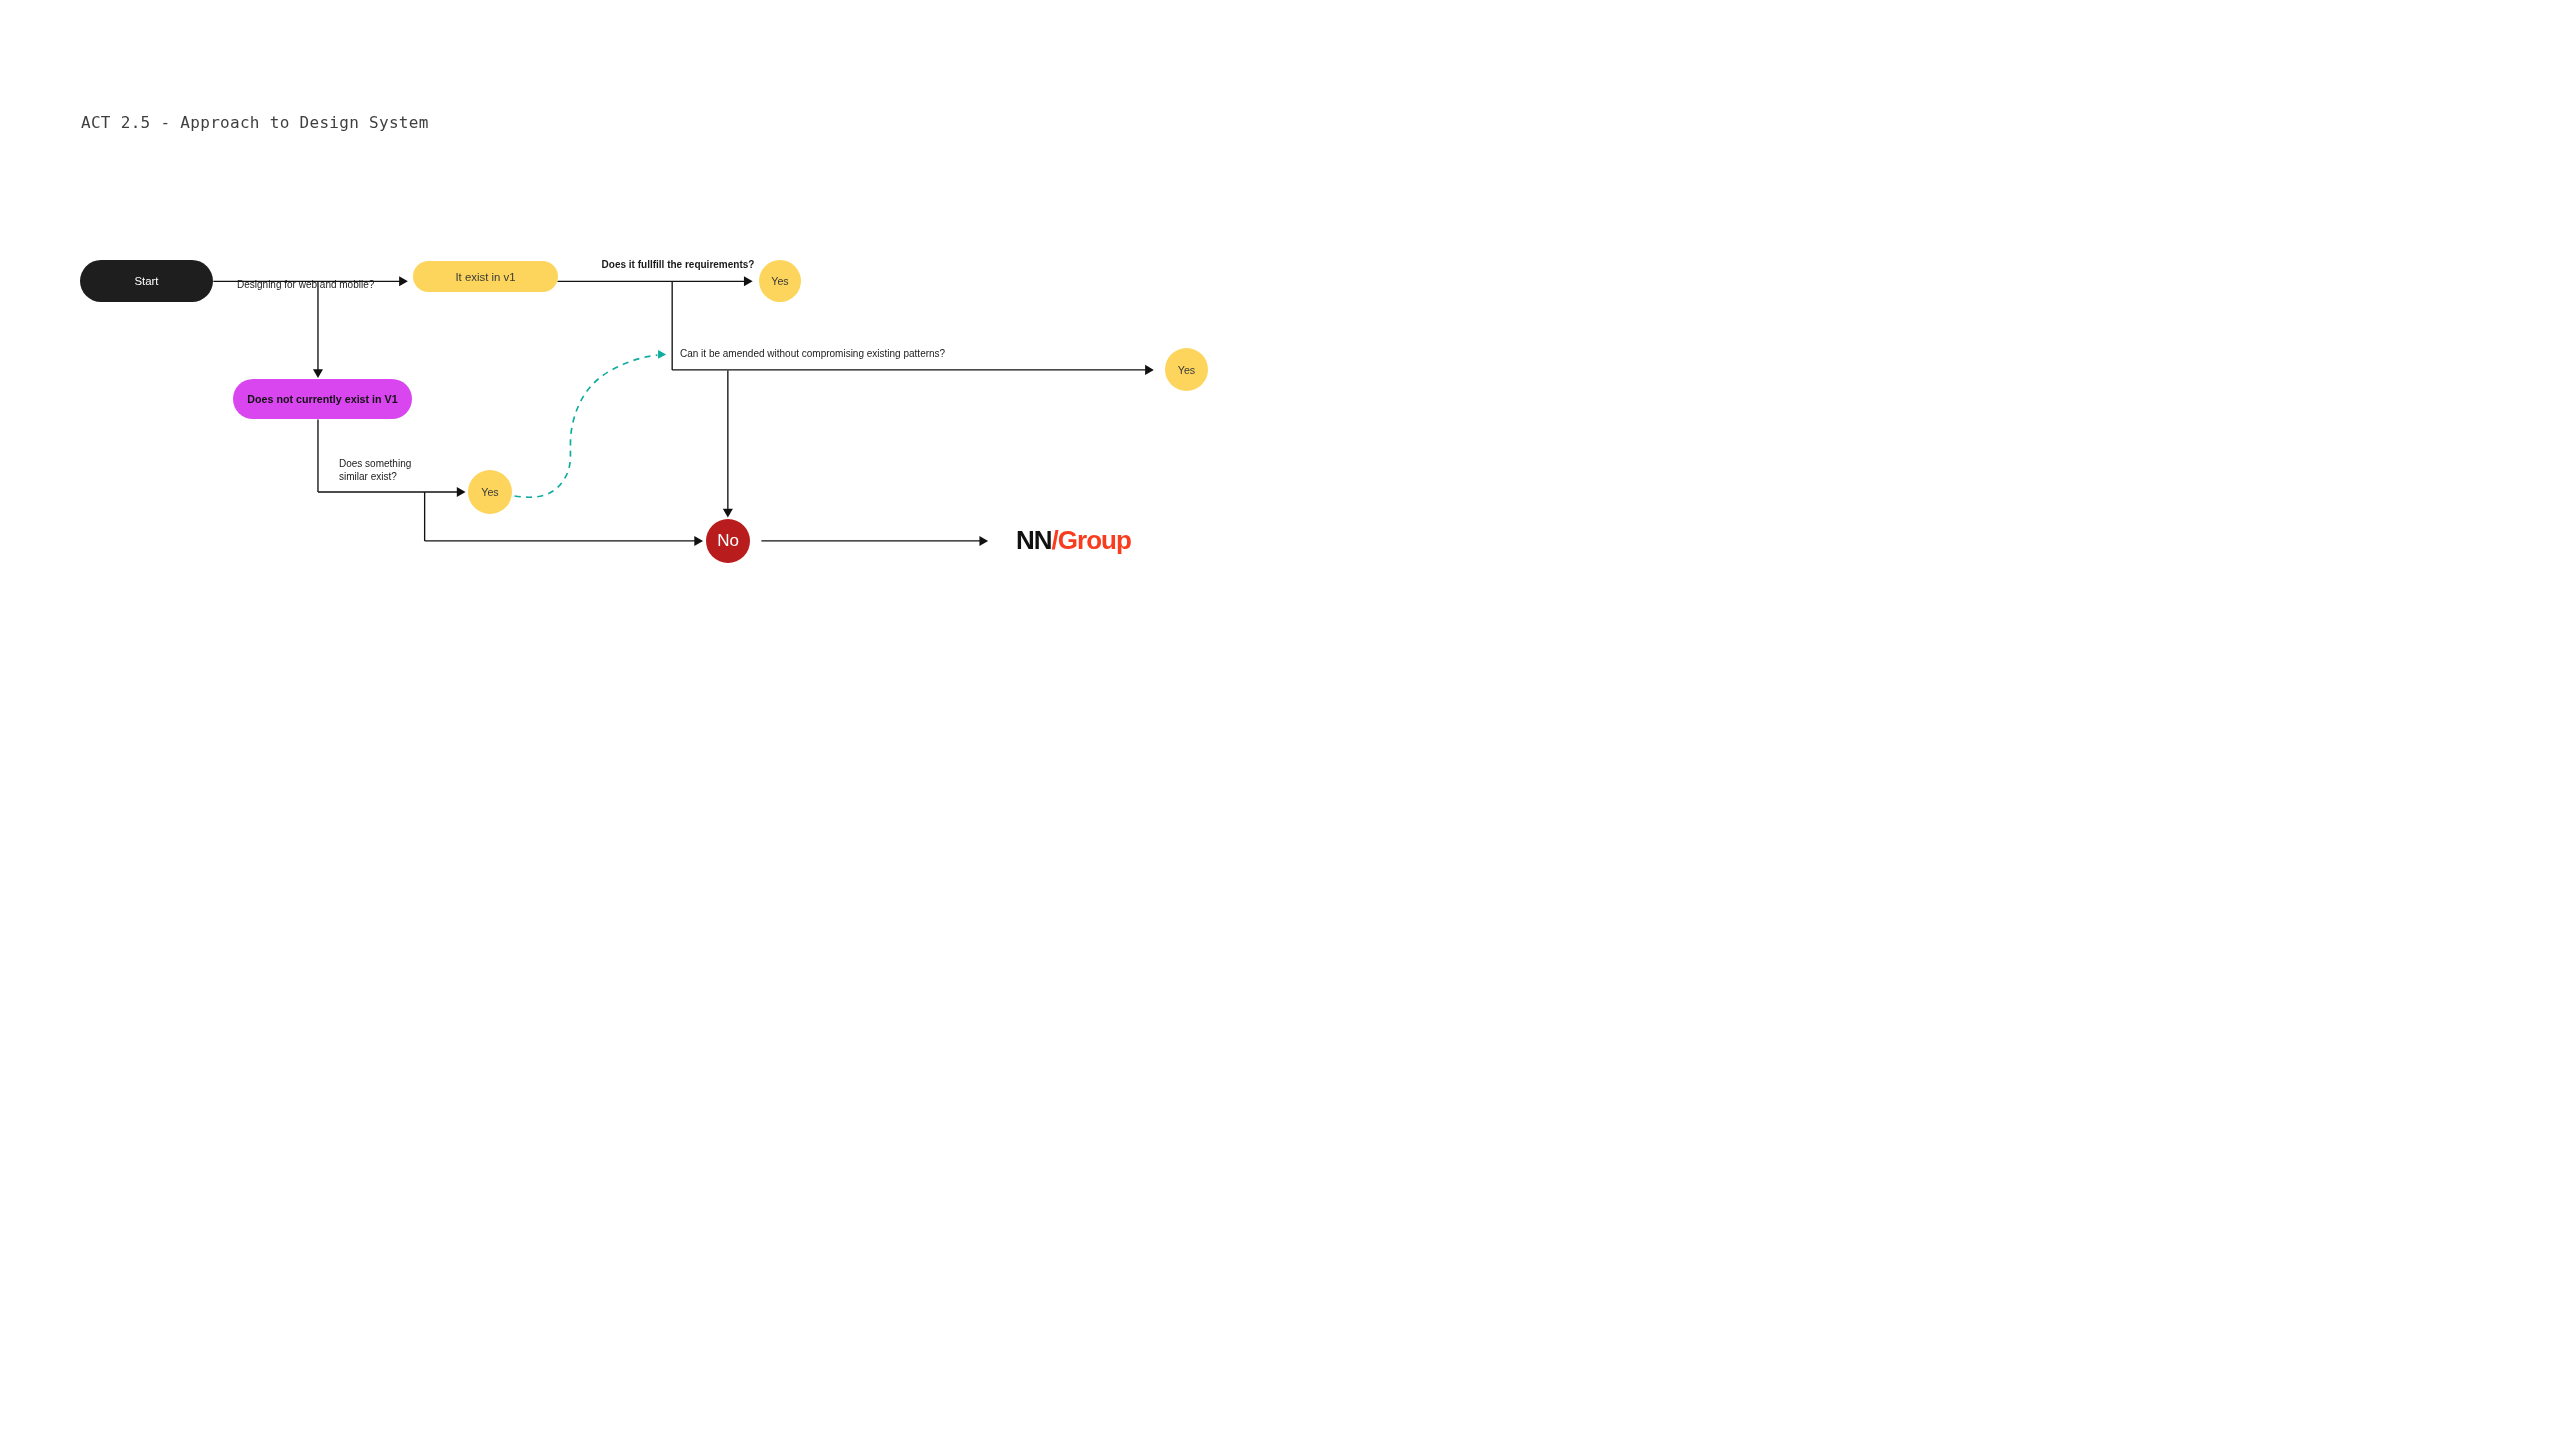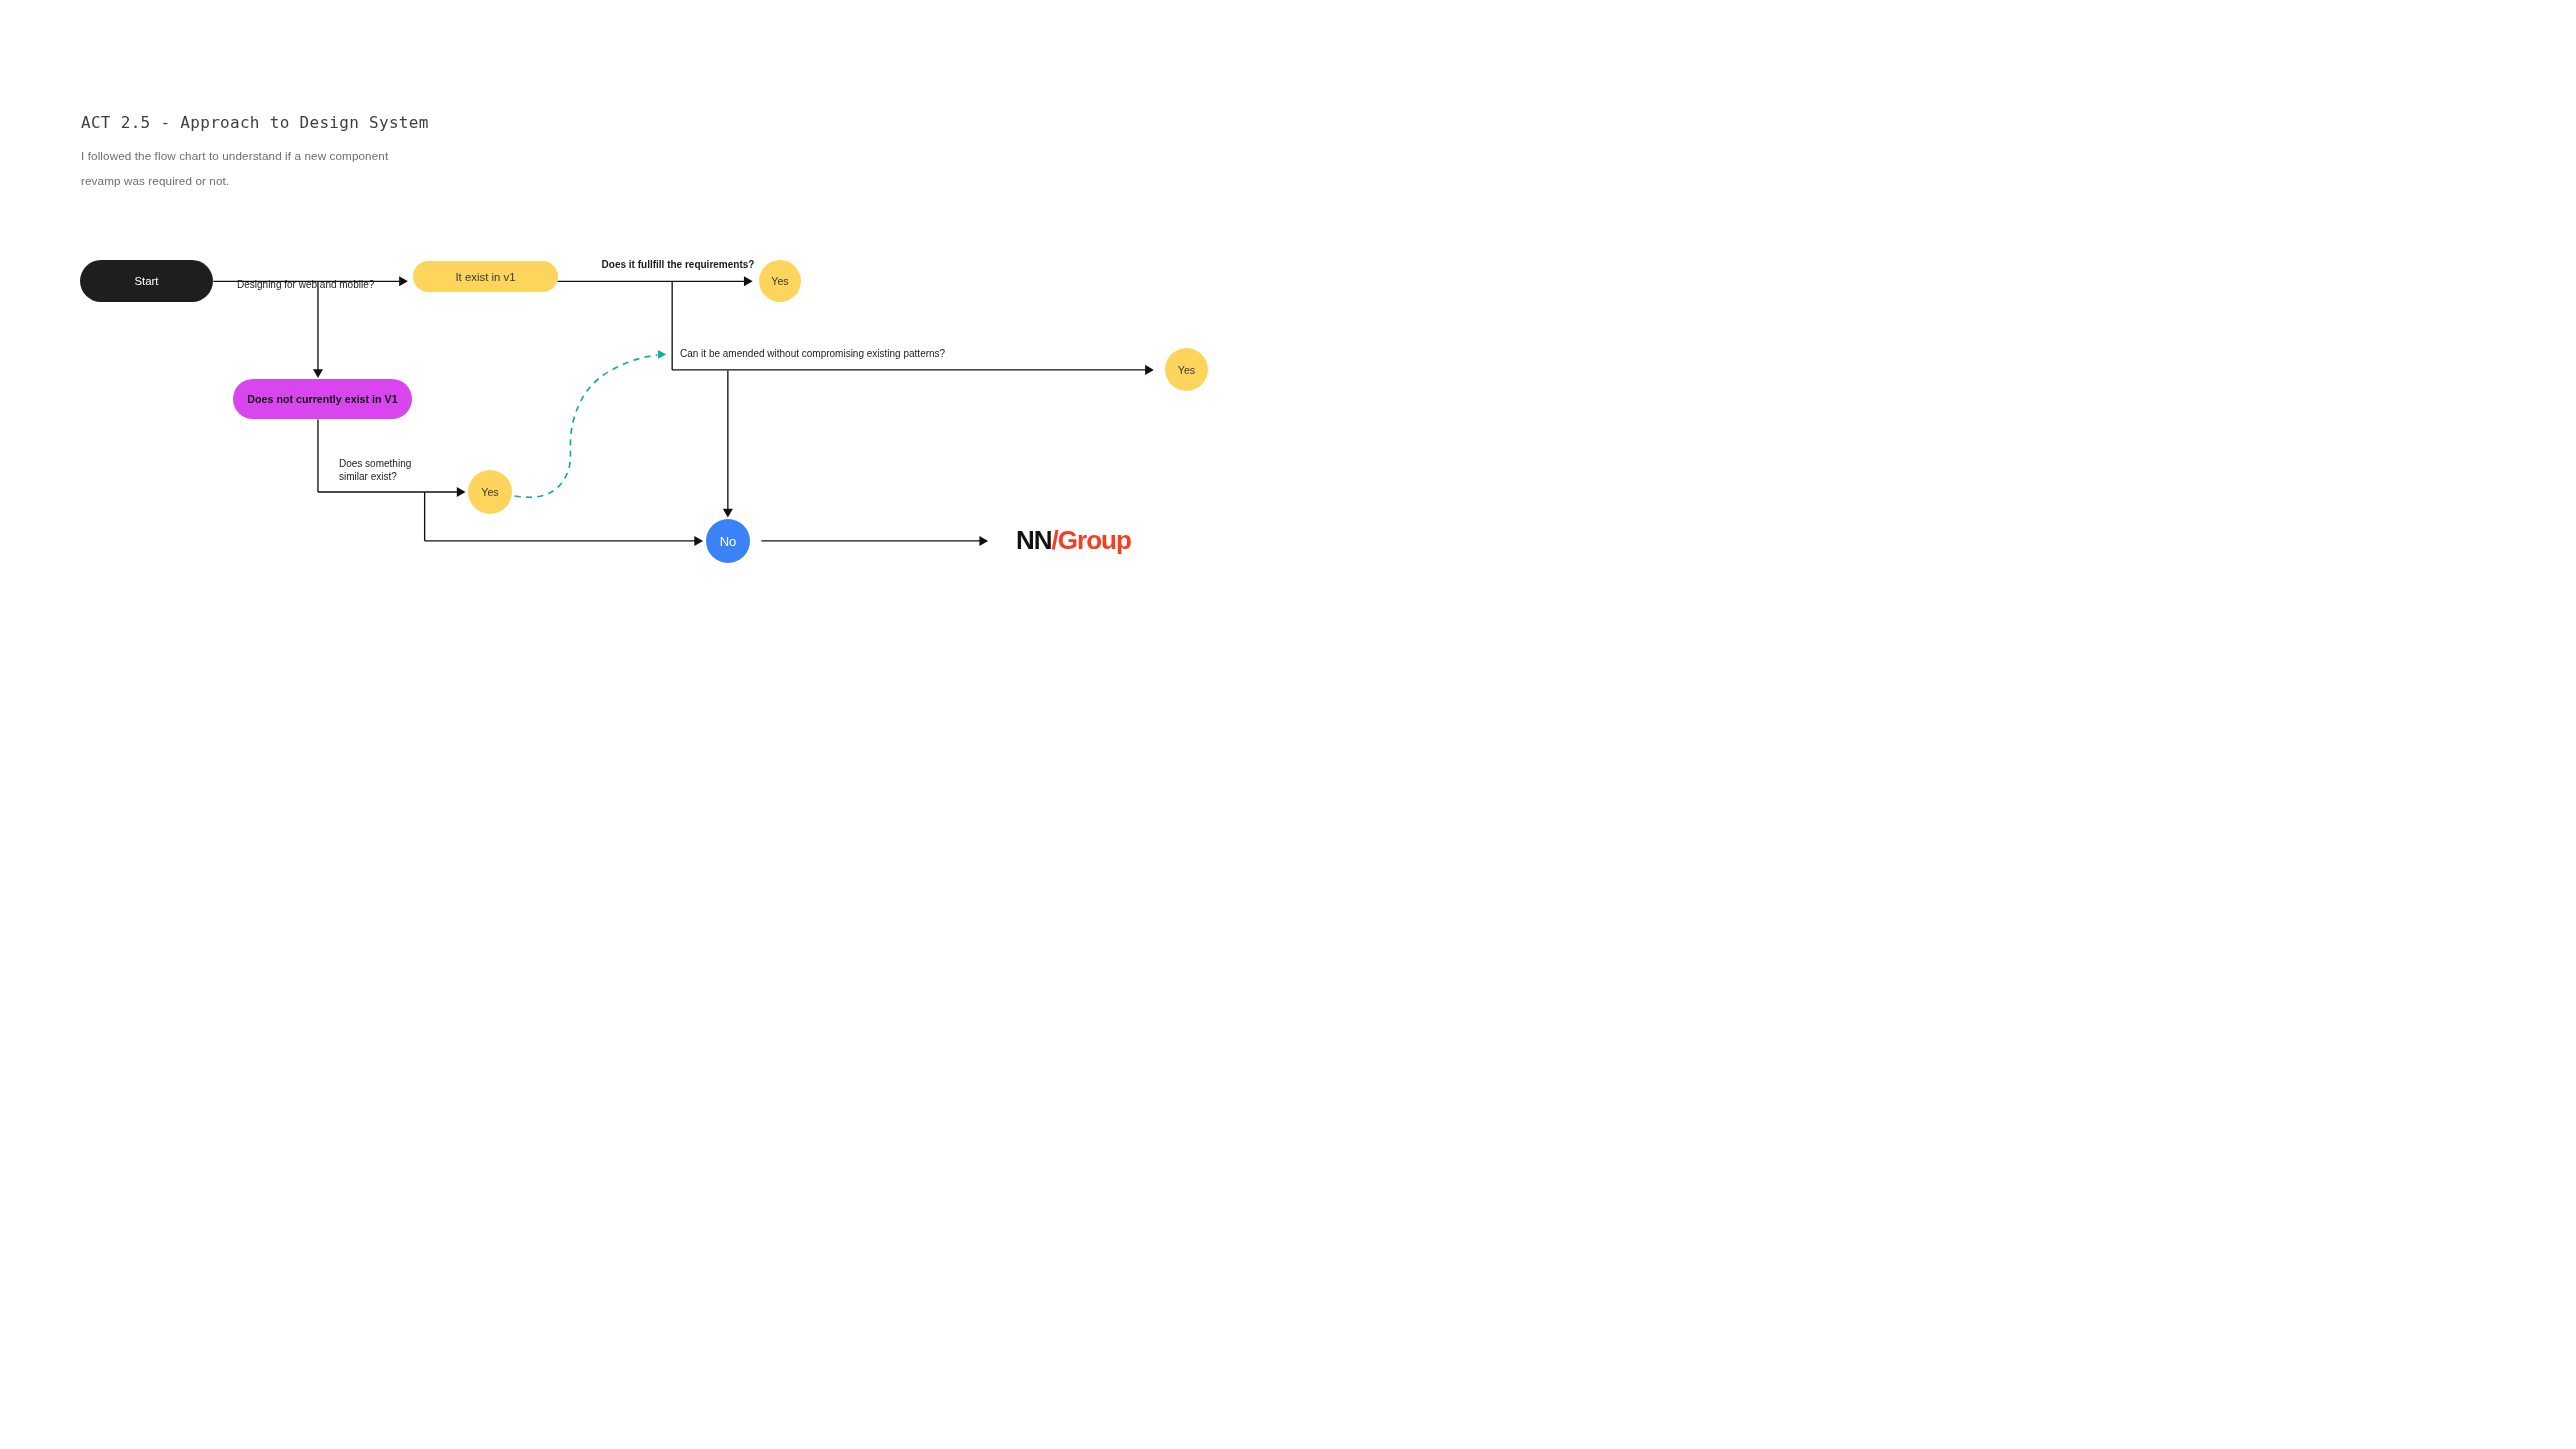--- a/index.html
+++ b/index.html
@@ -75,24 +75,20 @@
   .logo .nn    { color: var(--logo-nn, #111111); }
   .logo .slash { color: var(--logo-accent, #fa3c1e); }
   .logo .group { color: var(--logo-accent, #fa3c1e); }
 </style>
 </head>
 <body>
 
 <div class="canvas">
 
   <div class="page-title">ACT 2.5 - Approach to Design System</div>
-  <div class="page-desc">
-    <div>I followed the flow chart to understand if a new component</div>
-    <div>revamp was required or not.</div>
-  </div>
 
   <svg class="flow-svg" width="1288" height="725" viewBox="0 0 1920 1080">
 
     <path class="ln" d="M318 419 H596"></path>
     <polygon class="hd" points="608,419 595,411.5 595,426.5"></polygon>
 
     <path class="ln" d="M474 420 V551"></path>
     <polygon class="hd" points="474,563 466.5,550 481.5,550"></polygon>
 
     <path class="ln" d="M831 419 H1110"></path>
@@ -125,21 +121,21 @@
   <div class="node pill" style="left: 413px; top: 261px; width: 145px; height: 31px; font-size: 11.4px; font-weight: 500; background: rgb(253, 213, 92); color: rgb(58, 58, 58);">It exist in v1</div>
 
   <div class="node pill" style="left: 233px; top: 379px; width: 179px; height: 40px; font-size: 10.7px; font-weight: 600; background: #d946ef; color: rgb(17, 17, 17);">Does not currently exist in V1</div>
 
   <div class="node circle" style="left: 759px; top: 260px; width: 42px; height: 42px; font-size: 10.7px; font-weight: 500; background: rgb(253, 213, 92); color: rgb(58, 58, 58);">Yes</div>
 
   <div class="node circle" style="left: 468px; top: 470px; width: 44px; height: 44px; font-size: 10.7px; font-weight: 500; background: rgb(253, 213, 92); color: rgb(58, 58, 58);">Yes</div>
 
   <div class="node circle" style="left: 1165px; top: 348px; width: 43px; height: 43px; font-size: 10.7px; font-weight: 500; background: rgb(253, 213, 92); color: rgb(58, 58, 58);">Yes</div>
 
-  <div class="node circle" style="left: 706px; top: 519px; width: 44px; height: 44px; font-size: 13px; font-weight: 500; background: #3b82f6; color: rgb(255, 255, 255);">No</div>
+  <div class="node circle" style="left: 706px; top: 519px; width: 44px; height: 44px; font-size: 17px; font-weight: 500; background: #b91c1c; color: rgb(255, 255, 255);">No</div>
 
   <div class="edge-label centered" style="left:237px; top:258px; width:136px;margin-top:20px;">Designing for web and mobile?</div>
 
   <div class="edge-label centered" style="left:598px; top:258px; width:160px;font-weight:bold;">Does it fullfill the requirements?</div>
 
   <div class="edge-label" style="left:680px; top:347px;">Can it be amended without compromising existing patterns?</div>
 
   <div class="edge-label" style="left:339px; top:457px;">
     <div>Does something</div>
     <div>similar exist?</div>

